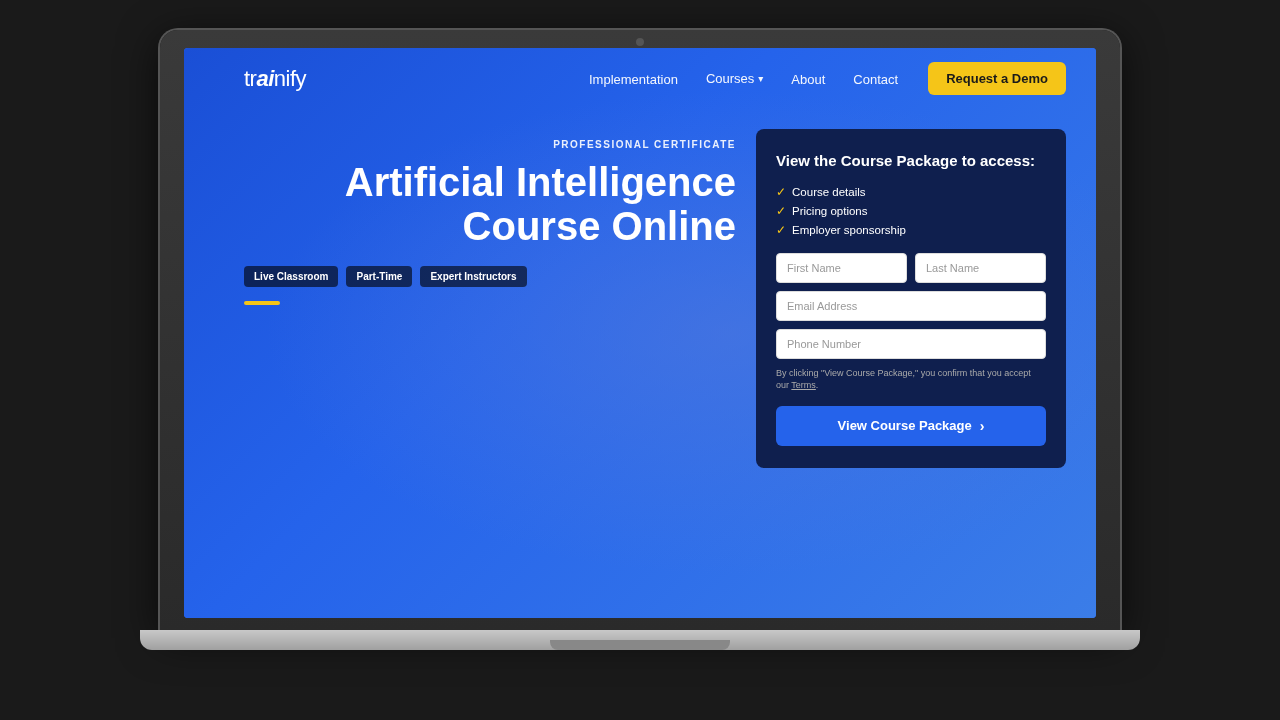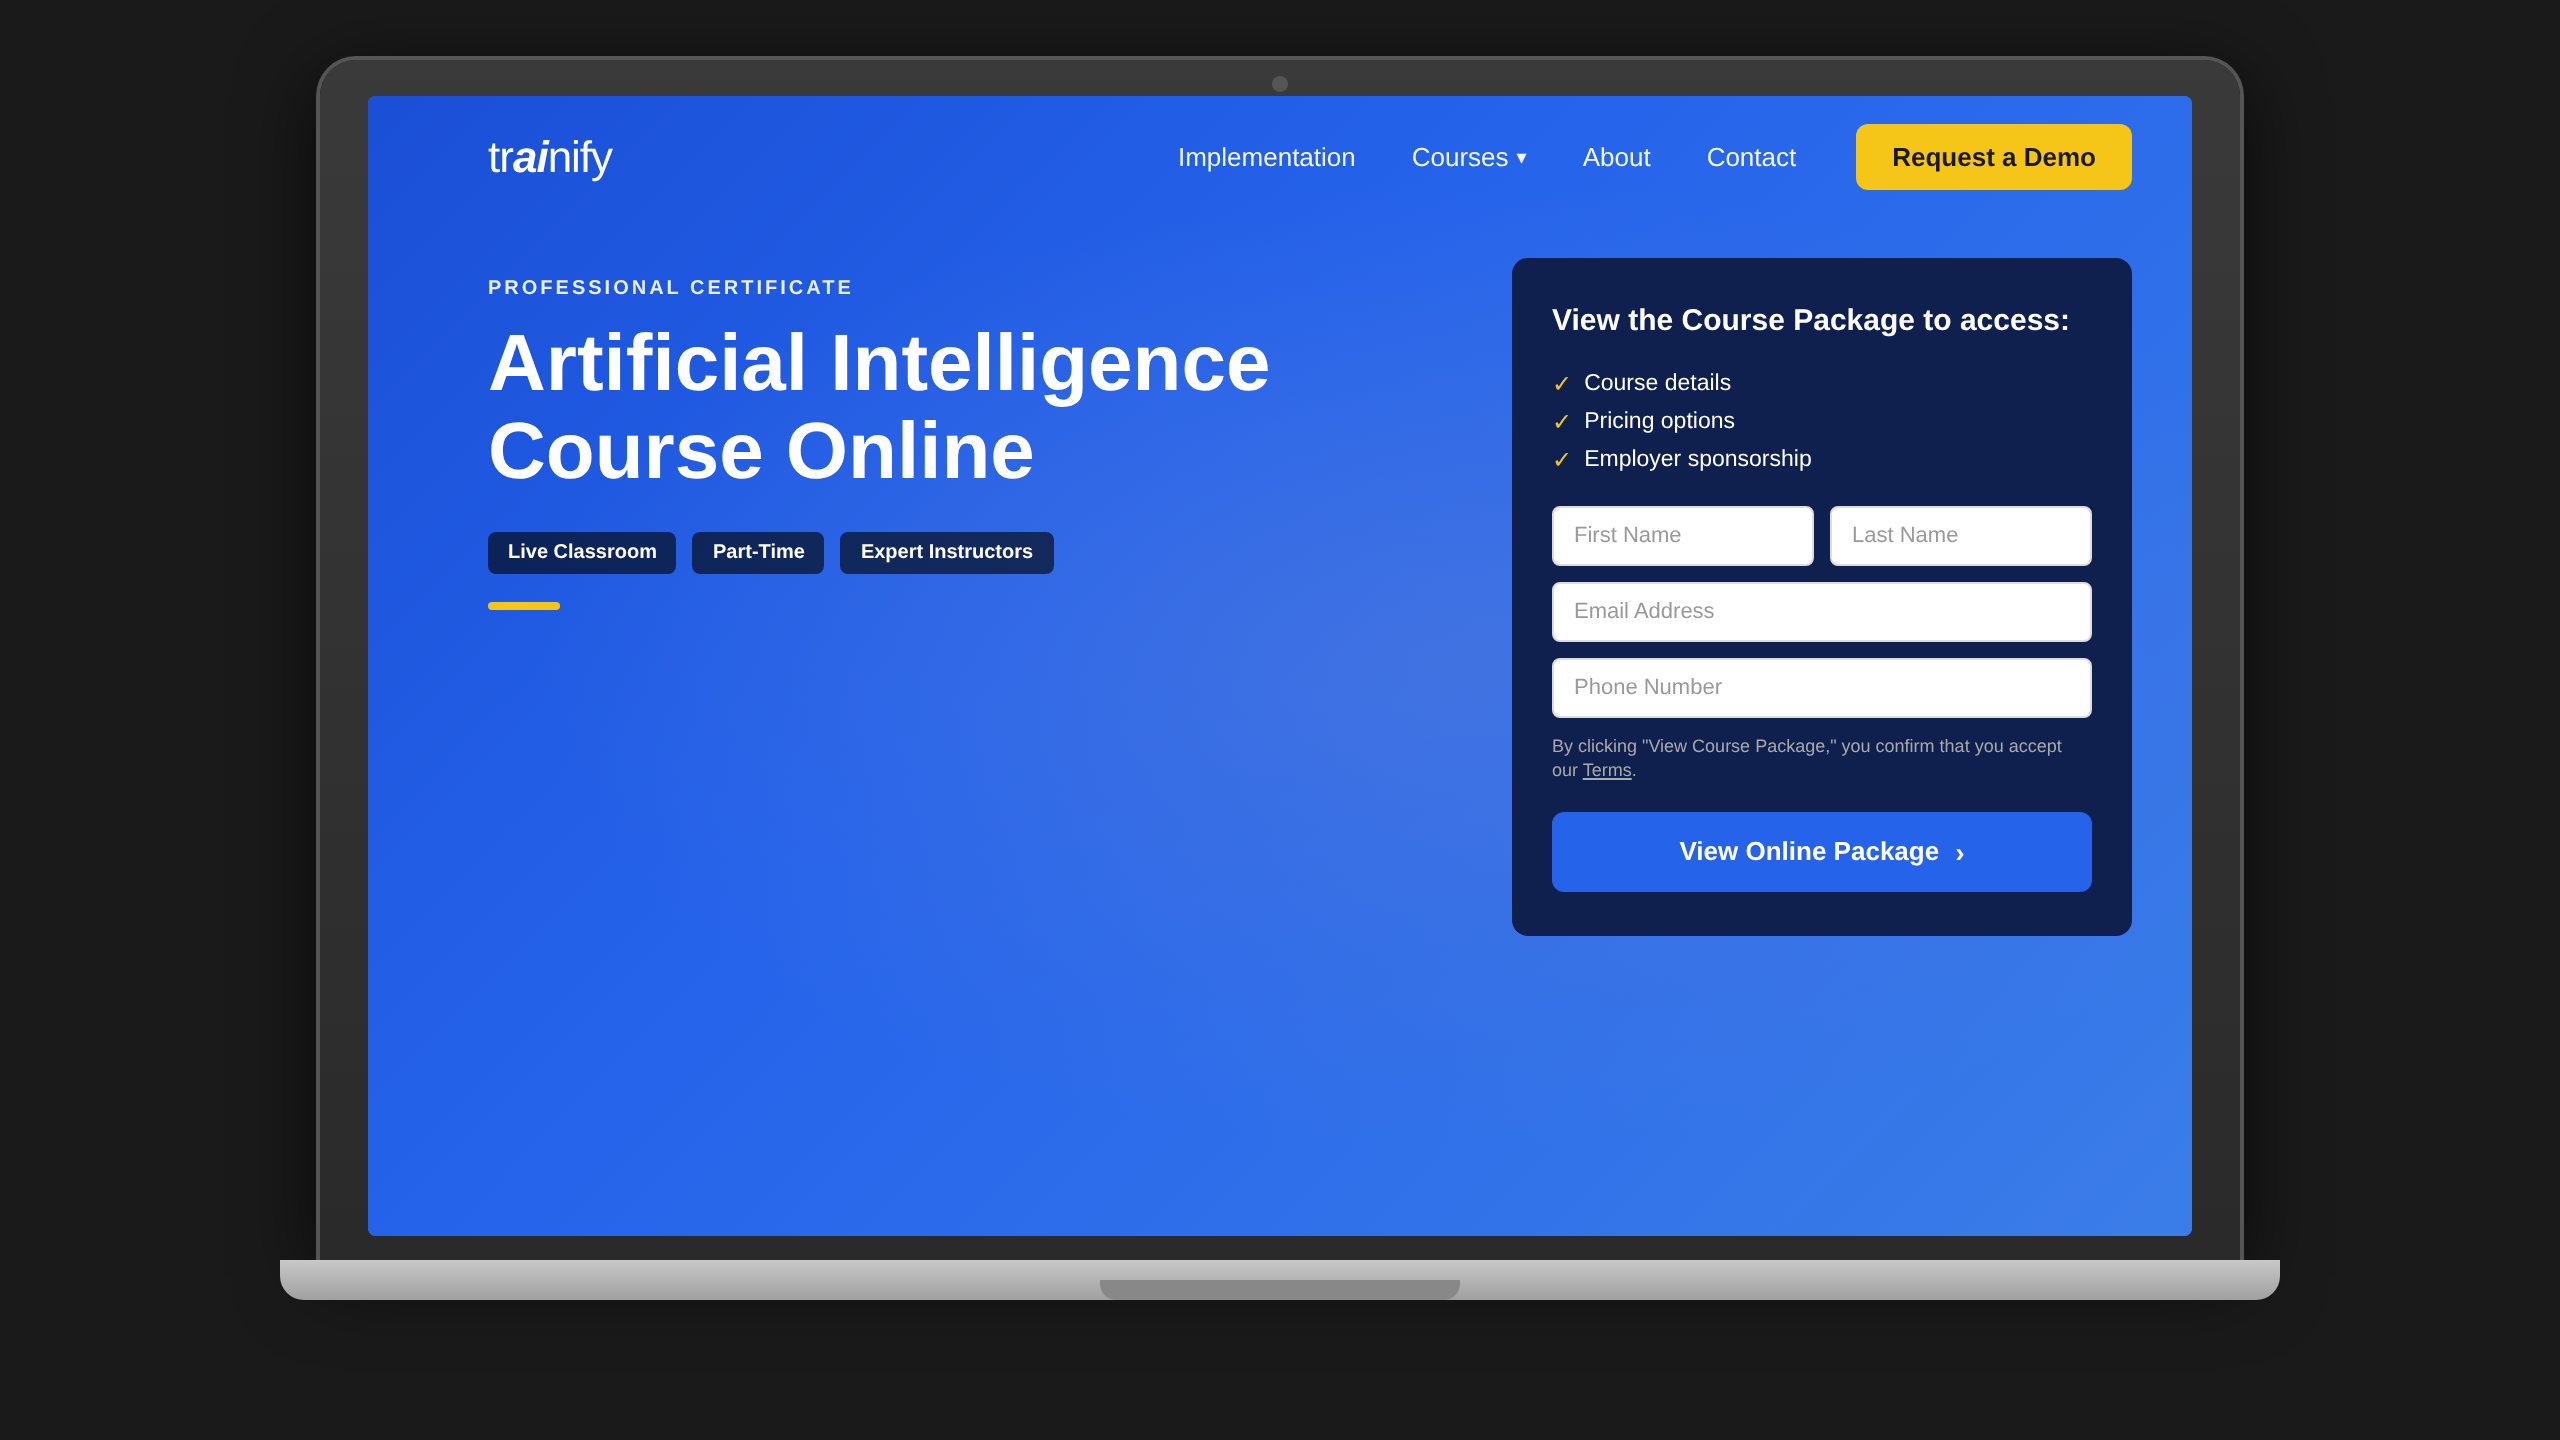--- a/index.html
+++ b/index.html
@@ -161,20 +161,21 @@
       display: flex;
       align-items: flex-start;
       padding: 20px 30px 30px 30px;
       gap: 20px;
     }
 
     .hero-left {
       flex: 1;
       color: white;
       padding-top: 10px;
+      text-align: right;
     }
 
     .professional-cert {
       font-size: 10px;
       font-weight: 600;
       letter-spacing: 1.5px;
       text-transform: uppercase;
       margin-bottom: 10px;
       opacity: 0.9;
     }
@@ -381,21 +382,21 @@
             </div>
             <div class="form-full">
               <input class="form-input" type="tel" placeholder="Phone Number" style="">
             </div>
 
             <p class="terms-text">
               <span>By clicking "View Course Package," you confirm that you accept our </span><a href="#">Terms</a>.
             </p>
 
             <button class="btn-cta">
-              <span>View Online Package</span>
+              <span>View Course Package</span>
               <span class="arrow">›</span>
             </button>
           </div>
         </div>
 
       </div>
     </div>
   </div>
 
   <div class="laptop-base"></div>

